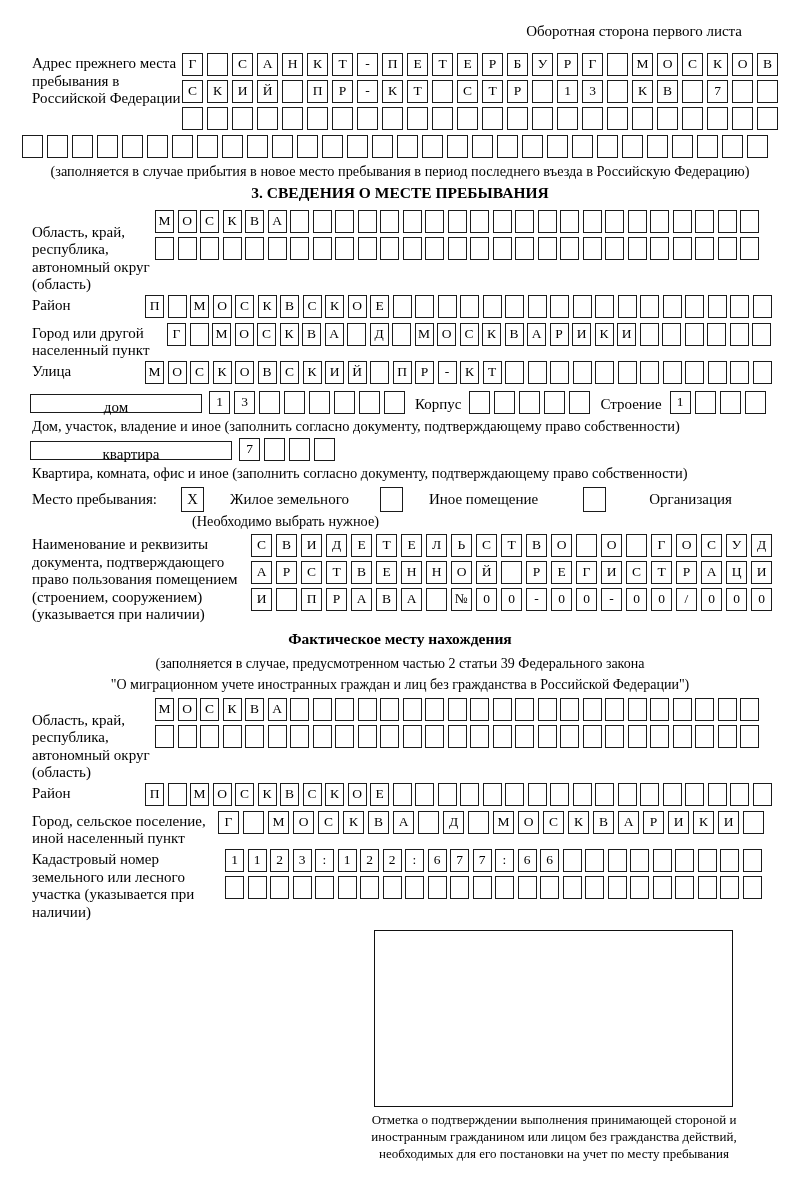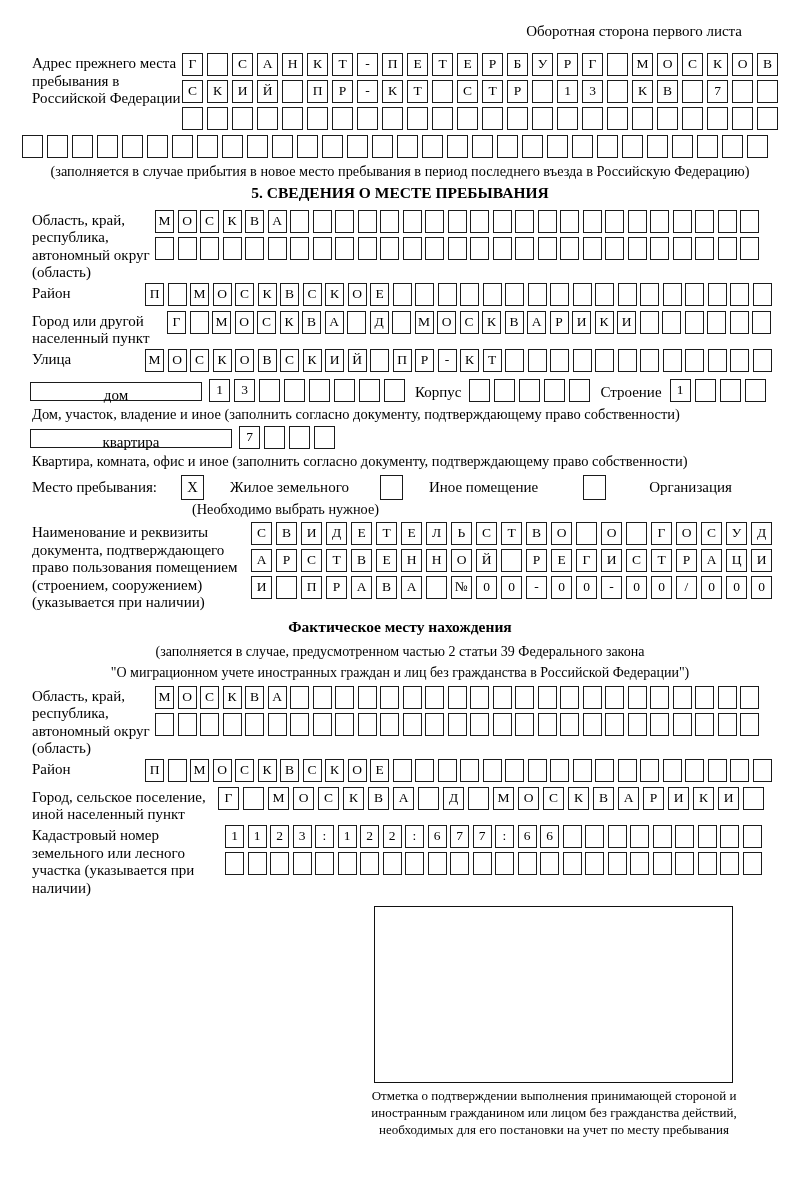--- a/index.html
+++ b/index.html
@@ -16,21 +16,21 @@
     width:19px;height:23px;border:1.5px solid #1b1b1b;margin-right:3.5px;
     text-align:center;font-size:13.5px;line-height:20px;vertical-align:top;background:#fff;
   }
   .cells-a .cell{width:21px;margin-right:4px;}
   .cells-doc .cell{width:21px;margin-right:4px;}
   .cells-wide .cell{width:21px;margin-right:4px;}
 
   .field{display:flex;align-items:flex-start;margin-bottom:1px;}
   .flabel{flex-shrink:0;box-sizing:border-box;padding-left:10px;padding-top:2px;
           font-size:15px;line-height:1.17;}
-  .w160{width:160px;} .w133{width:133px;} .w123{width:123px;} .w145{width:145px;}
+  .w160{width:160px;} .w133{width:133px;margin-top:12px;} .w123{width:123px;} .w145{width:145px;}
   .w229{width:229px;} .w196{width:196px;} .w203{width:203px;}
 
   .caption-c{text-align:center;font-size:14.3px;margin:1px 0 3px 0;}
   .caption-l{font-size:14.5px;margin:0 0 3px 10px;}
   .sec-title{text-align:center;font-weight:bold;font-size:15.5px;margin:4px 0 7px 0;}
 
   .houserow{display:flex;align-items:center;margin:3px 0 2px 8px;}
   .named-box{box-sizing:border-box;border:1.5px solid #1b1b1b;height:19px;
              text-align:center;font-size:15px;line-height:24px;background:#fff;}
   .dom-box{width:172px;margin-right:7px;}
@@ -59,21 +59,21 @@
     <div class="flabel w160">Адрес прежнего места пребывания в Российской Федерации</div>
     <div>
       <div class="cellrow cells-a"><span class="cell">Г</span><span class="cell"></span><span class="cell">С</span><span class="cell">А</span><span class="cell">Н</span><span class="cell">К</span><span class="cell">Т</span><span class="cell">-</span><span class="cell">П</span><span class="cell">Е</span><span class="cell">Т</span><span class="cell">Е</span><span class="cell">Р</span><span class="cell">Б</span><span class="cell">У</span><span class="cell">Р</span><span class="cell">Г</span><span class="cell"></span><span class="cell">М</span><span class="cell">О</span><span class="cell">С</span><span class="cell">К</span><span class="cell">О</span><span class="cell">В</span></div>
       <div class="cellrow cells-a"><span class="cell">С</span><span class="cell">К</span><span class="cell">И</span><span class="cell">Й</span><span class="cell"></span><span class="cell">П</span><span class="cell">Р</span><span class="cell">-</span><span class="cell">К</span><span class="cell">Т</span><span class="cell"></span><span class="cell">С</span><span class="cell">Т</span><span class="cell">Р</span><span class="cell"></span><span class="cell">1</span><span class="cell">3</span><span class="cell"></span><span class="cell">К</span><span class="cell">В</span><span class="cell"></span><span class="cell">7</span><span class="cell"></span><span class="cell"></span></div>
       <div class="cellrow cells-a"><span class="cell"></span><span class="cell"></span><span class="cell"></span><span class="cell"></span><span class="cell"></span><span class="cell"></span><span class="cell"></span><span class="cell"></span><span class="cell"></span><span class="cell"></span><span class="cell"></span><span class="cell"></span><span class="cell"></span><span class="cell"></span><span class="cell"></span><span class="cell"></span><span class="cell"></span><span class="cell"></span><span class="cell"></span><span class="cell"></span><span class="cell"></span><span class="cell"></span><span class="cell"></span><span class="cell"></span></div>
     </div>
   </div>
   <div class="cellrow cells-a"><span class="cell"></span><span class="cell"></span><span class="cell"></span><span class="cell"></span><span class="cell"></span><span class="cell"></span><span class="cell"></span><span class="cell"></span><span class="cell"></span><span class="cell"></span><span class="cell"></span><span class="cell"></span><span class="cell"></span><span class="cell"></span><span class="cell"></span><span class="cell"></span><span class="cell"></span><span class="cell"></span><span class="cell"></span><span class="cell"></span><span class="cell"></span><span class="cell"></span><span class="cell"></span><span class="cell"></span><span class="cell"></span><span class="cell"></span><span class="cell"></span><span class="cell"></span><span class="cell"></span><span class="cell"></span></div>
   <div class="caption-c">(заполняется в случае прибытия в новое место пребывания в период последнего въезда в Российскую Федерацию)</div>
 
-  <div class="sec-title">5. СВЕДЕНИЯ О МЕСТЕ ПРЕБЫВАНИЯ</div>
+  <div class="sec-title">3. СВЕДЕНИЯ О МЕСТЕ ПРЕБЫВАНИЯ</div>
 
   <div class="field">
     <div class="flabel w133">Область, край, республика, автономный округ (область)</div>
     <div>
       <div class="cellrow"><span class="cell">М</span><span class="cell">О</span><span class="cell">С</span><span class="cell">К</span><span class="cell">В</span><span class="cell">А</span><span class="cell"></span><span class="cell"></span><span class="cell"></span><span class="cell"></span><span class="cell"></span><span class="cell"></span><span class="cell"></span><span class="cell"></span><span class="cell"></span><span class="cell"></span><span class="cell"></span><span class="cell"></span><span class="cell"></span><span class="cell"></span><span class="cell"></span><span class="cell"></span><span class="cell"></span><span class="cell"></span><span class="cell"></span><span class="cell"></span><span class="cell"></span></div>
       <div class="cellrow"><span class="cell"></span><span class="cell"></span><span class="cell"></span><span class="cell"></span><span class="cell"></span><span class="cell"></span><span class="cell"></span><span class="cell"></span><span class="cell"></span><span class="cell"></span><span class="cell"></span><span class="cell"></span><span class="cell"></span><span class="cell"></span><span class="cell"></span><span class="cell"></span><span class="cell"></span><span class="cell"></span><span class="cell"></span><span class="cell"></span><span class="cell"></span><span class="cell"></span><span class="cell"></span><span class="cell"></span><span class="cell"></span><span class="cell"></span><span class="cell"></span></div>
     </div>
   </div>
 
   <div class="field">

